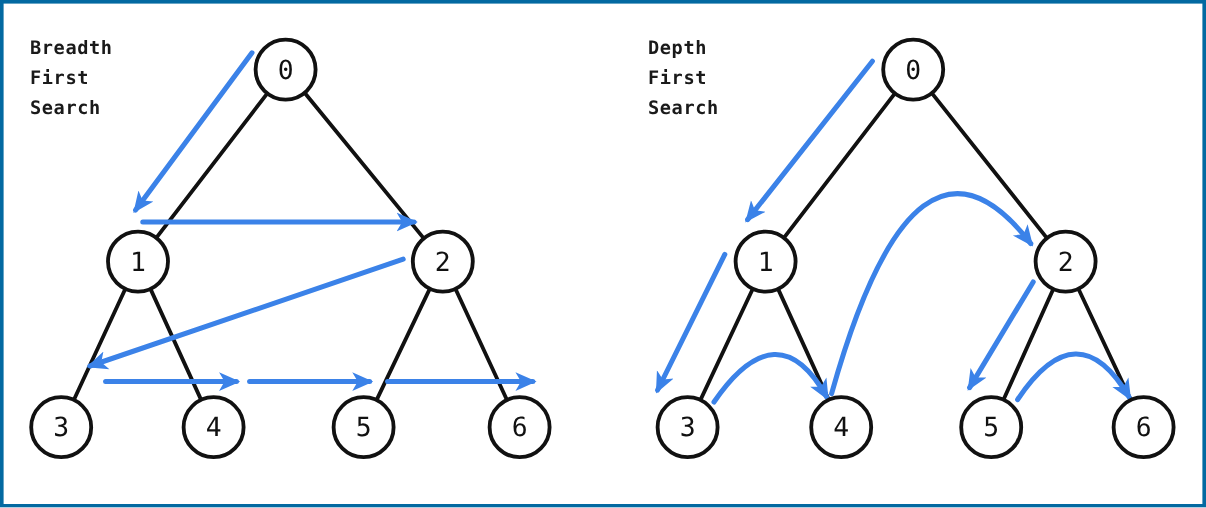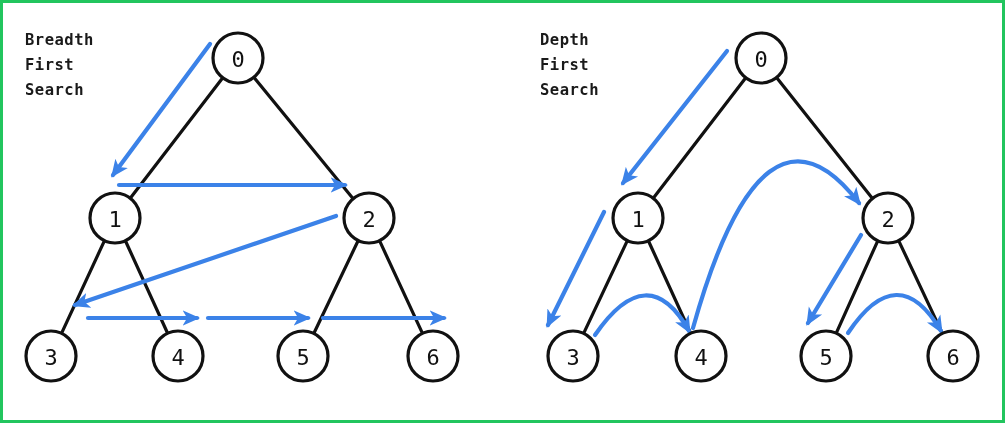--- a/index.html
+++ b/index.html
@@ -9,21 +9,21 @@
   }
   body {
     font-family: "DejaVu Sans Mono", monospace;
   }
   #page {
     position: relative;
     width: 1005px;
     height: 423px;
     background: #ffffff;
     box-sizing: border-box;
-    border: 3px solid #22c55e;
+    border: 3px solid #0369a1;
     overflow: hidden;
   }
   #page-svg {
     position: absolute;
     left: 0;
     top: 0;
     width: 1005px;
     height: 423px;
     display: block;
   }

